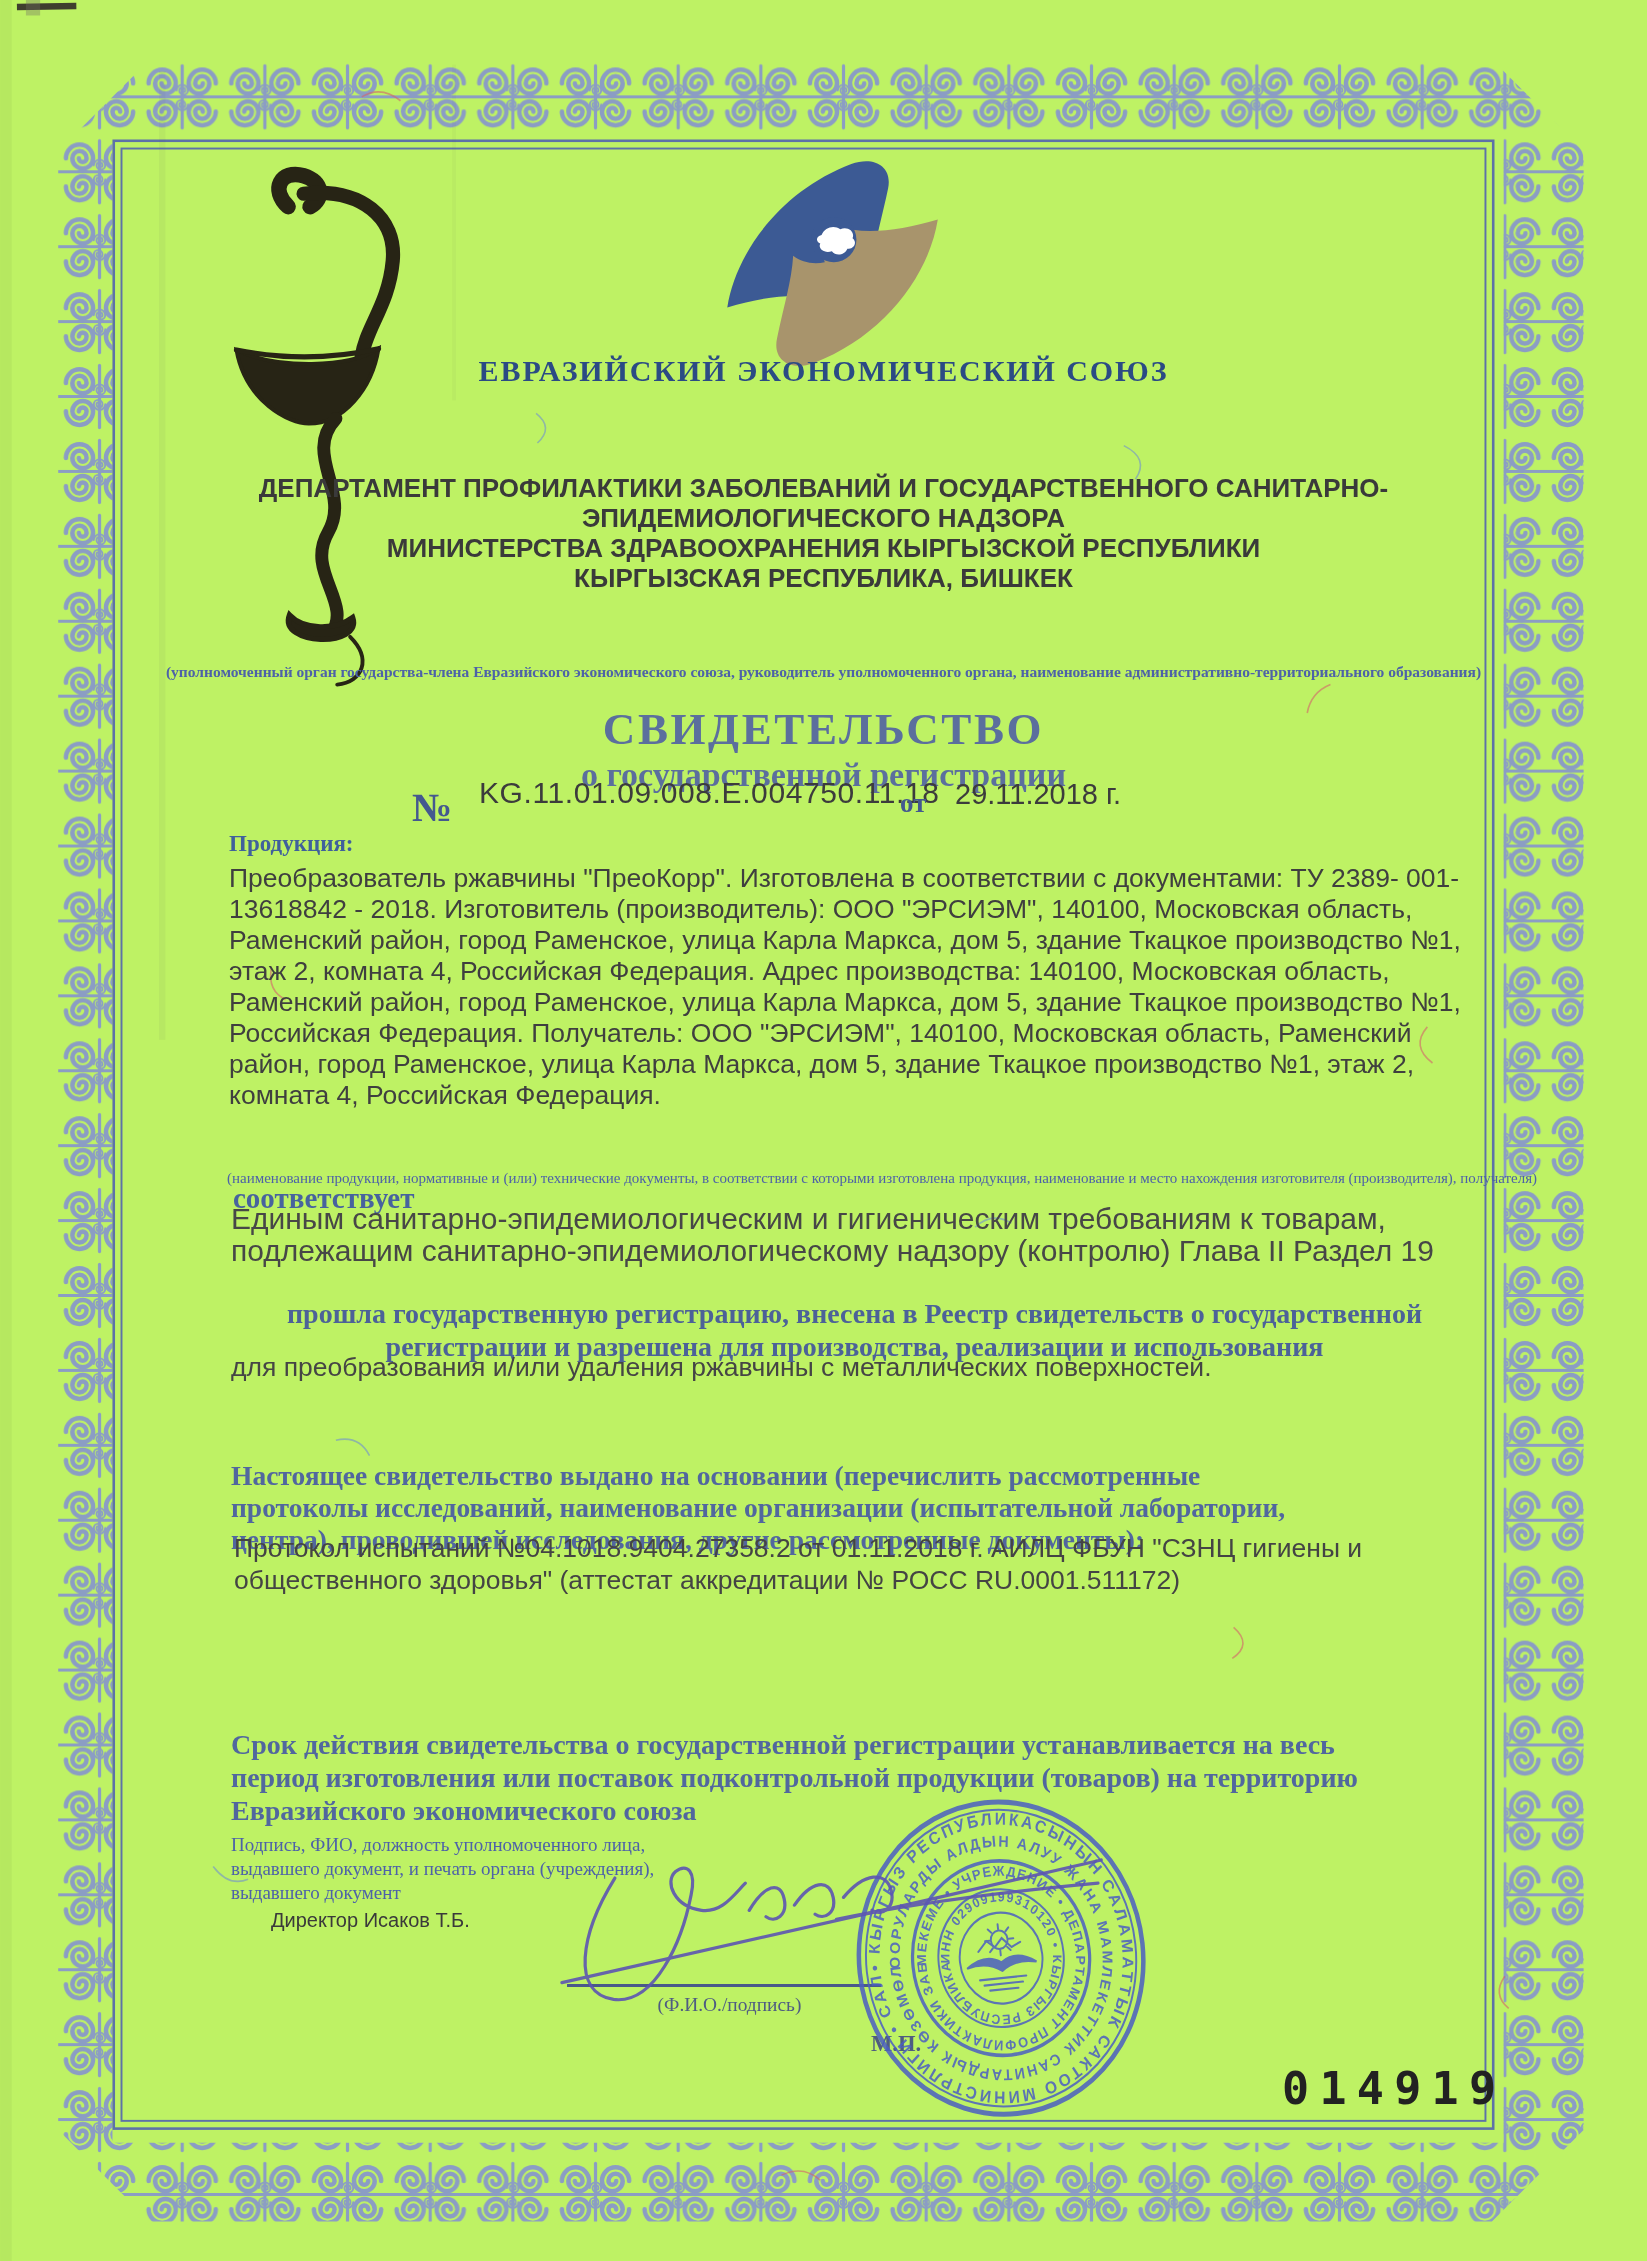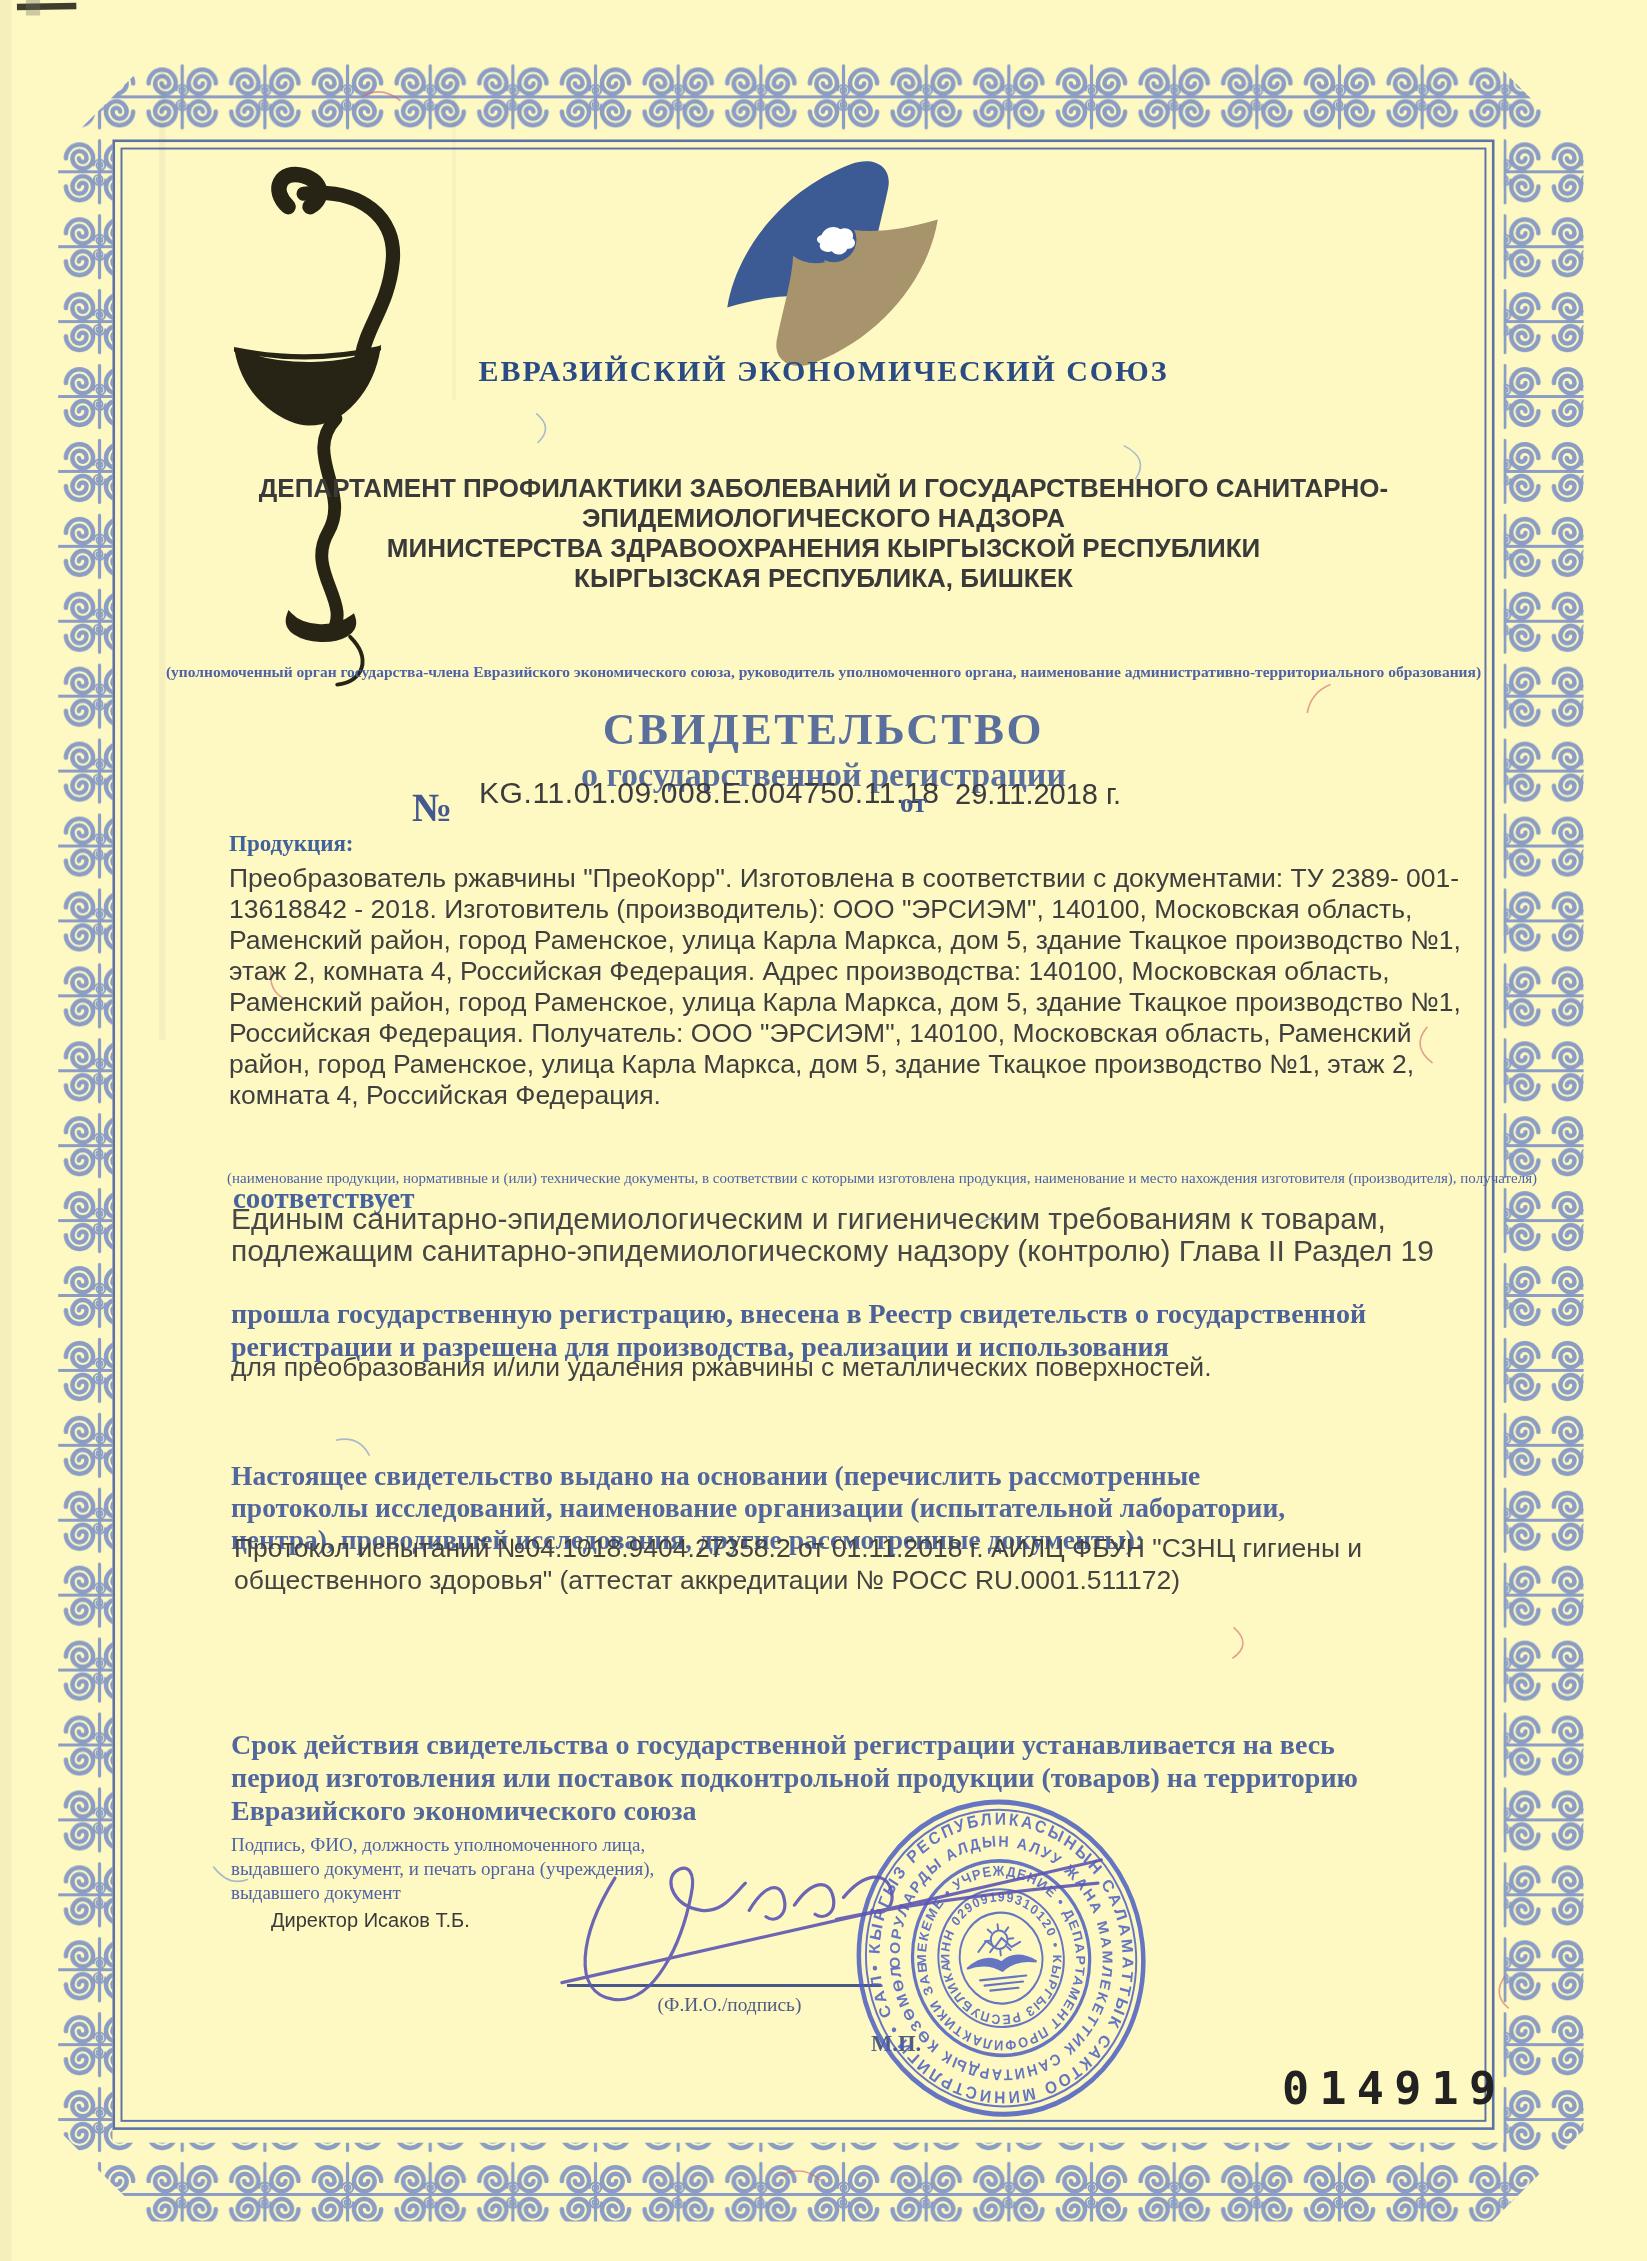--- a/index.html
+++ b/index.html
@@ -1,37 +1,37 @@
 <!DOCTYPE html>
 <html style="font-size:10.3px"><head>
 <meta charset="utf-8">
 <style>
   html,body{margin:0;padding:0;background:#d8d6d1;}
-  .page{position:relative;width:1647px;height:2261px;background:#fef9c3;overflow:hidden;
+  .page{position:relative;width:1647px;height:2261px;background:#bef264;overflow:hidden;
         font-family:"Liberation Sans","DejaVu Sans",sans-serif;}
   .abs{position:absolute;}
   .center{left:0;right:0;text-align:center;font-weight:bold;}
   .serifb{font-family:"Liberation Serif","DejaVu Serif",serif;font-weight:bold;}
   .serif{font-family:"Liberation Serif","DejaVu Serif",serif;}
   .sans{font-family:"Liberation Sans","DejaVu Sans",sans-serif;}
   .union-title{top:354px;font-size:30px;letter-spacing:1.9px;color:#2b4b84;}
   .dept{top:473px;font-size:26px;line-height:30px;color:#3a3a3a;}
   .cap1{top:663px;font-size:15.5px;color:#4d62a8;}
   .cert-title{top:703px;font-size:45px;letter-spacing:2.6px;color:#5b6f9d;}
   .cert-sub{top:756px;font-size:34px;color:#5b6f9d;}
   .numsign{left:412px;top:784px;font-size:40px;color:#44598f;}
   .certnum{left:479px;top:776px;font-size:30px;letter-spacing:0.6px;color:#3c3c3c;}
   .otword{left:900px;top:788px;font-size:27px;color:#44598f;}
   .certdate{left:955px;top:778px;font-size:29px;color:#3c3c3c;}
   .prodlabel{left:229px;top:831px;font-size:23px;color:#40619c;}
   .prodtext{left:229px;top:863px;width:1237px;font-size:26.5px;line-height:31px;color:#3f3f3f;}
   .cap2{left:227px;top:1170px;font-size:15px;color:#4d62a8;white-space:nowrap;}
   .corr{left:233px;top:1182px;font-size:29px;color:#47639e;}
   .reqs{left:231px;top:1203px;font-size:30px;line-height:32px;color:#474747;}
-  .regst{left:231px;top:1297px;width:1247px;font-size:28px;line-height:33px;color:#4c6298;}
+  .regst{left:231px;top:1297px;width:1247px;font-size:28px;line-height:33px;color:#4c6298;text-align:center;}
   .usage{left:231px;top:1352px;font-size:26.5px;color:#454545;}
   .basis{left:231px;top:1460px;width:1059px;font-size:27.5px;line-height:32px;color:#51679e;}
   .protocol{left:234px;top:1532px;width:1240px;font-size:26.5px;line-height:32px;color:#444444;}
   .validity{left:231px;top:1728px;width:1163px;font-size:28px;line-height:33px;color:#51679e;}
   .signcap{left:231px;top:1833px;font-size:19px;line-height:24px;color:#4d62a8;}
   .director{left:271px;top:1909px;font-size:20px;color:#3a3a3a;}
   .sigline{left:567px;top:1984px;width:314px;height:2.6px;background:#49598a;}
   .fio{left:607px;top:1994px;width:245px;text-align:center;font-size:19.4px;color:#4f5c82;}
   .mp{left:871px;top:2031px;font-size:22.6px;color:#4f5d80;}
   .blanknum{left:1282px;top:2062px;font-family:"DejaVu Sans Mono","Liberation Mono",monospace;

